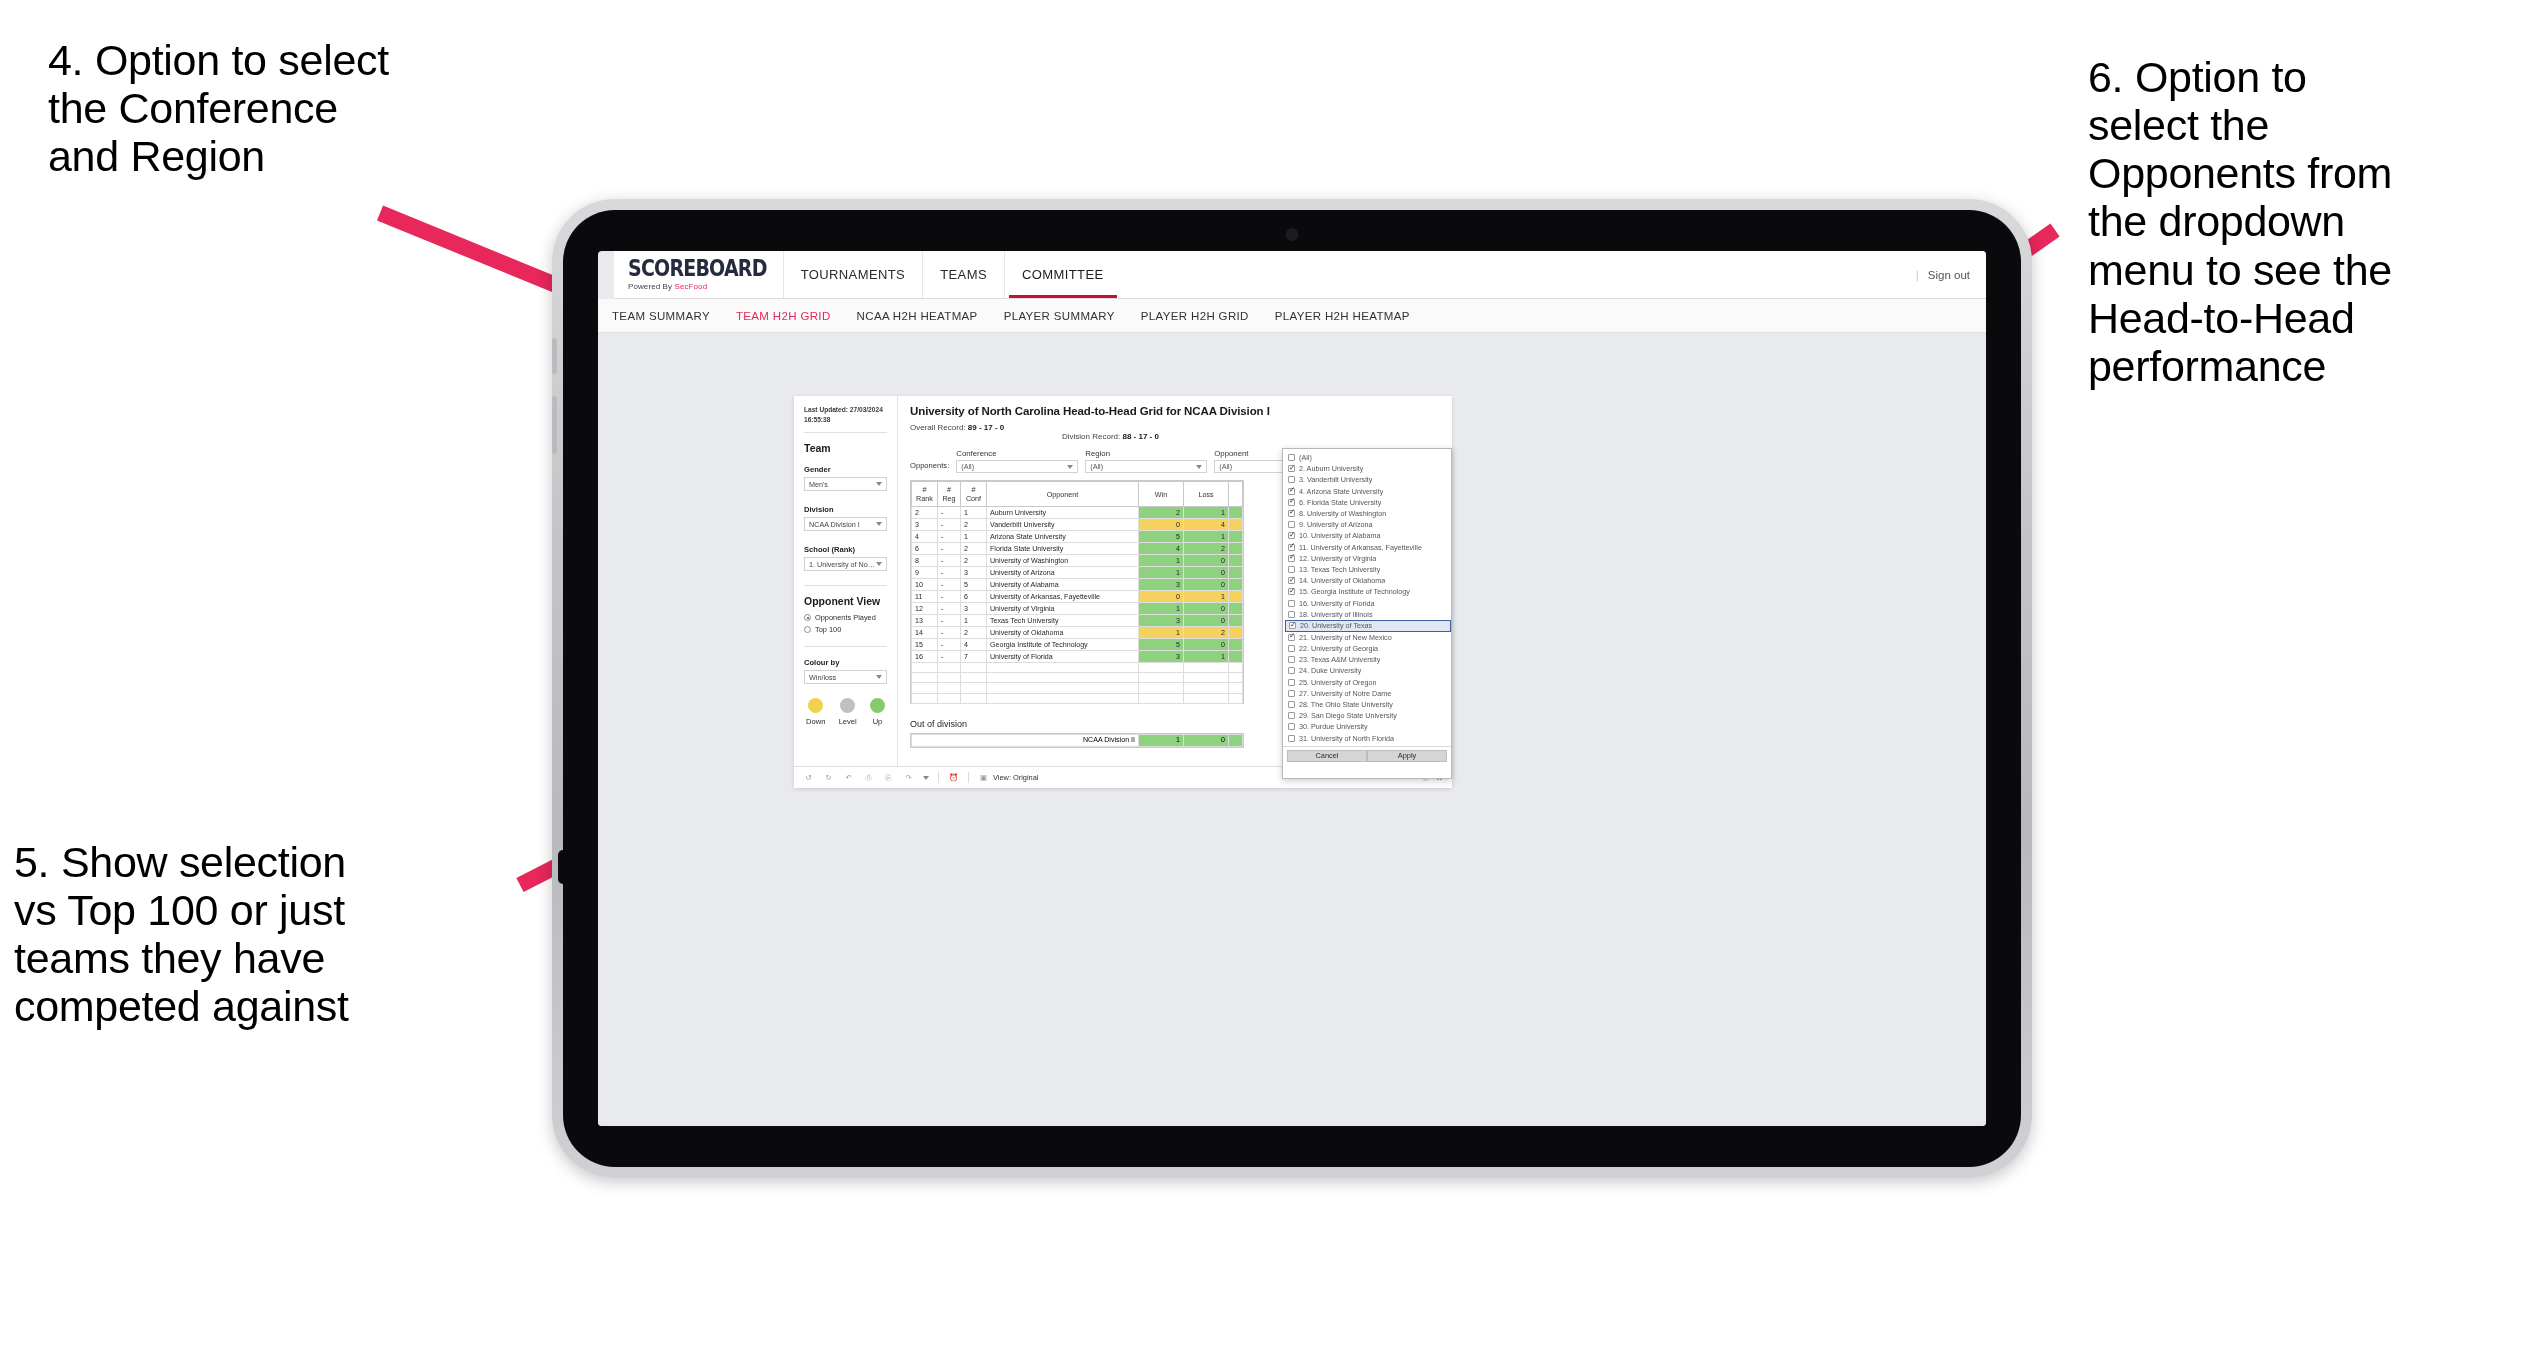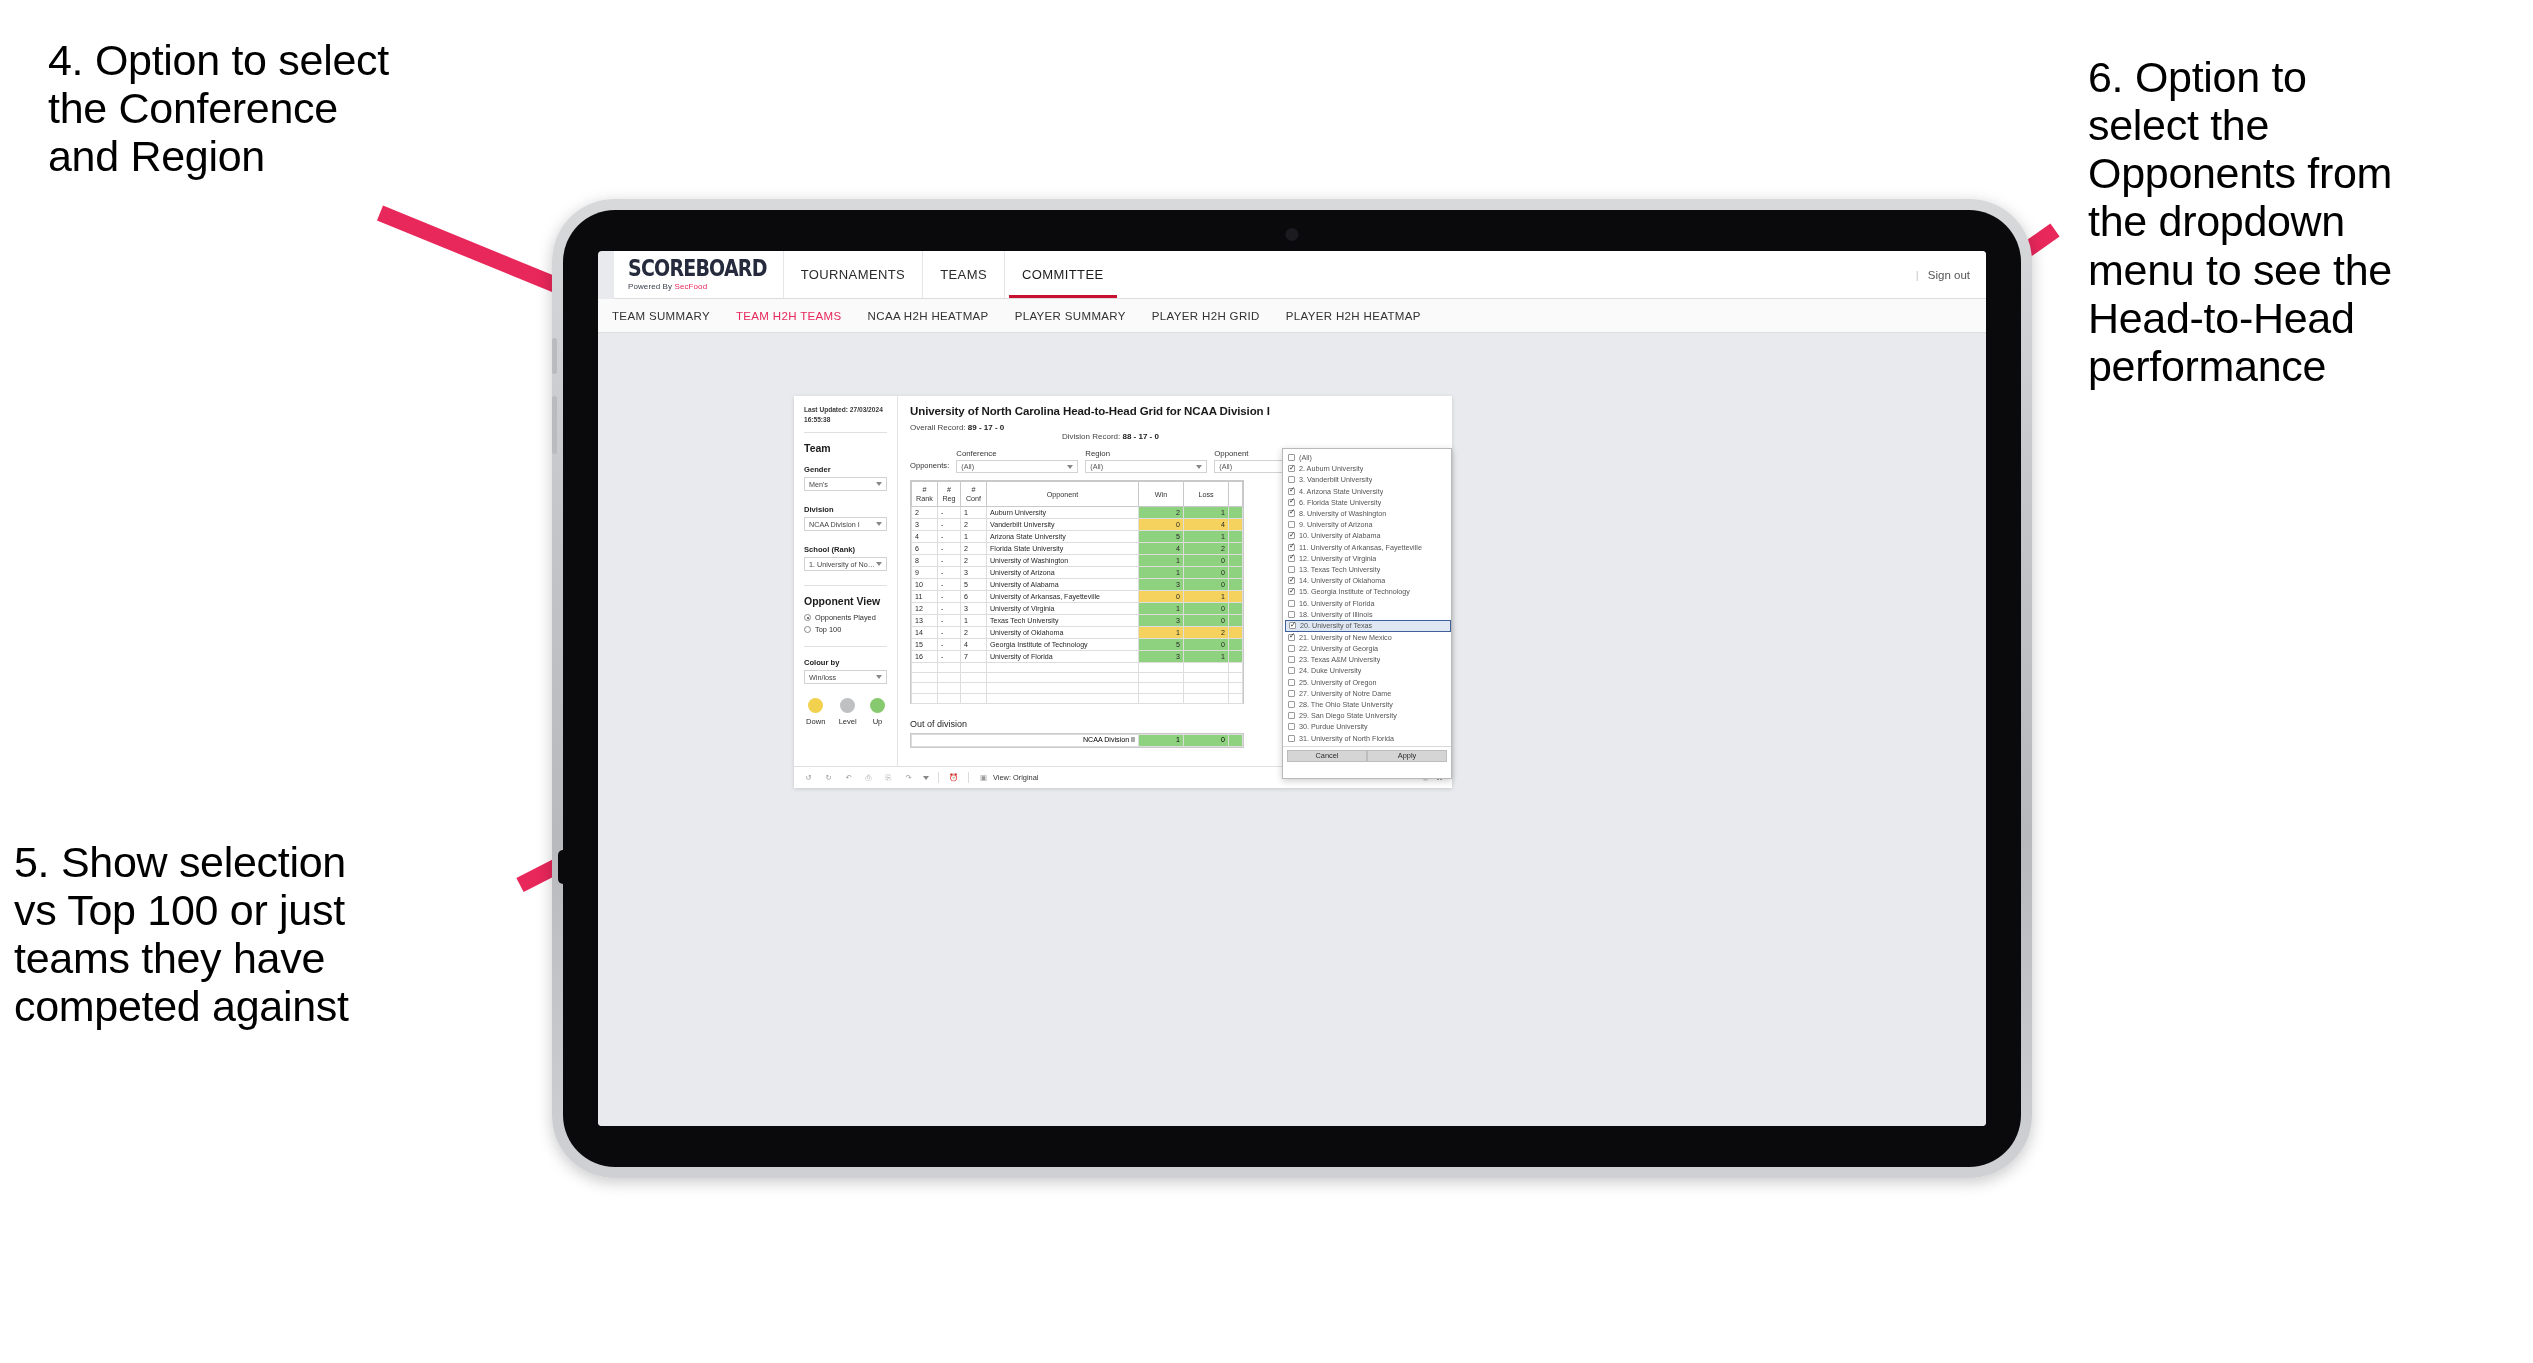--- a/index.html
+++ b/index.html
@@ -262,21 +262,21 @@
           <div class="topnav-item">TEAMS</div>
           <div class="topnav-item active">COMMITTEE</div>
           <div id="topnav-right">
             <span class="vbar">|</span>
             <span>Sign out</span>
           </div>
         </div>
 
         <div id="subnav">
           <div class="subnav-item">TEAM SUMMARY</div>
-          <div class="subnav-item active">TEAM H2H TEAMS</div>
+          <div class="subnav-item active">TEAM H2H GRID</div>
           <div class="subnav-item">NCAA H2H HEATMAP</div>
           <div class="subnav-item">PLAYER SUMMARY</div>
           <div class="subnav-item">PLAYER H2H GRID</div>
           <div class="subnav-item">PLAYER H2H HEATMAP</div>
         </div>
 
         <div id="canvas">
           <div id="viz">
             <div id="viz-body">
 

